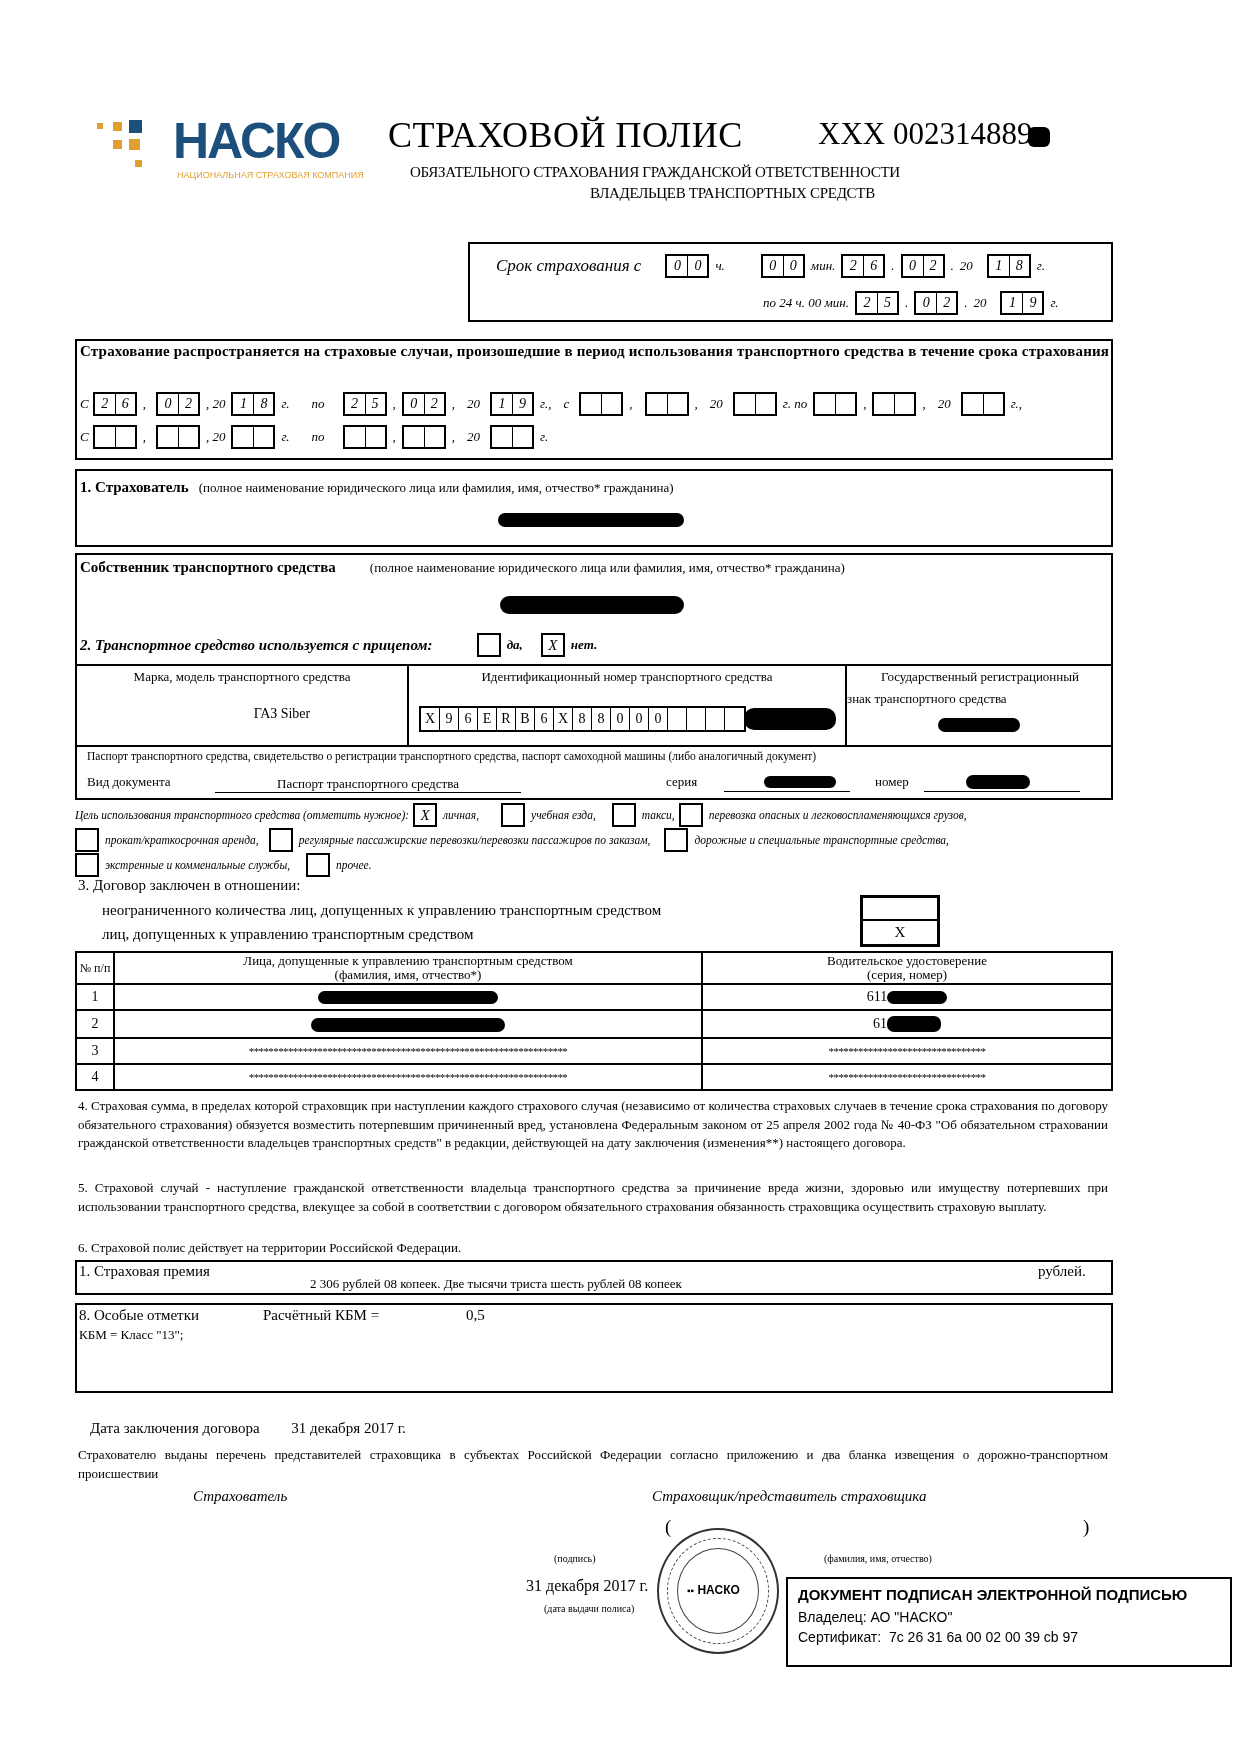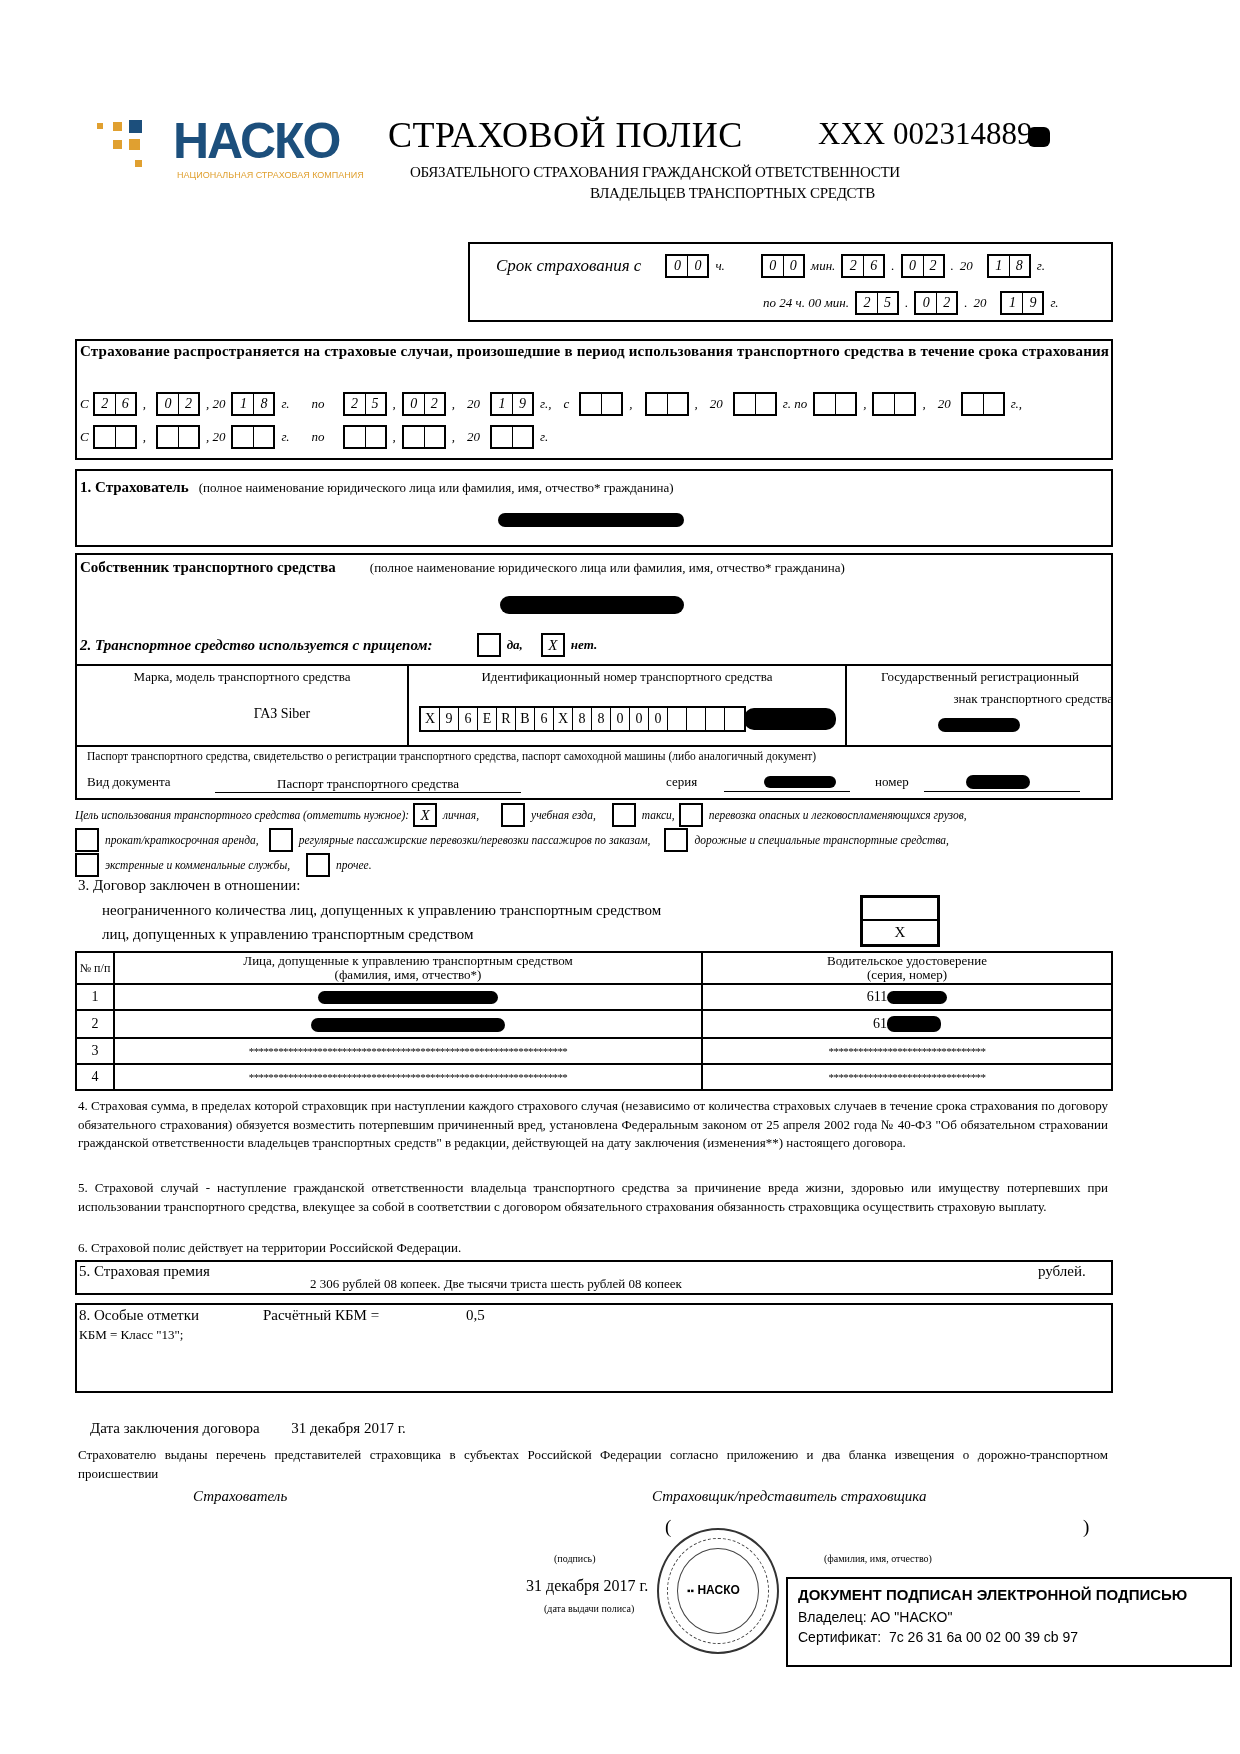--- a/index.html
+++ b/index.html
@@ -257,21 +257,21 @@
       <span>0</span>
       <span></span>
       <span></span>
       <span></span>
       <span></span>
     </div>
 </div>
 <div class="redact" style="left:744px;top:708px;width:92px;height:22px;"></div>
 
 <div class="abs t13" style="left:847px;top:669px;width:266px;text-align:center;">Государственный регистрационный</div>
-<div class="abs t13" style="left:847px;top:691px;width:266px;text-align:right;">знак транспортного средства</div>
+<div class="abs t13" style="left:847px;top:691px;width:266px;text-align:left;">знак транспортного средства</div>
 <div class="redact" style="left:938px;top:718px;width:82px;height:14px;"></div>
 
 <div class="abs" style="left:87px;top:750px;font-size:11.5px;white-space:nowrap;">Паспорт транспортного средства, свидетельство о регистрации транспортного средства, паспорт самоходной машины (либо аналогичный документ)</div>
 <div class="abs t13" style="left:87px;top:774px;">Вид документа</div>
 <div class="abs underline" style="left:215px;top:774px;width:306px;">
   <span class="t13">Паспорт транспортного средства</span>
 </div>
 <div class="abs t13" style="left:666px;top:774px;">серия</div>
 <div class="abs underline" style="left:724px;top:774px;width:126px;height:18px;"></div>
 <div class="redact" style="left:764px;top:776px;width:72px;height:12px;"></div>
@@ -347,21 +347,21 @@
     <td style="font-size:11px;letter-spacing:-0.6px;">********************************</td>
   </tr>
 </tbody>
   </table>
 
 <div class="abs" style="left:78px;top:1097px;width:1030px;font-size:13px;line-height:18.5px;text-align:justify;">4. Страховая сумма, в пределах которой страховщик при наступлении каждого страхового случая (независимо от количества страховых случаев в течение срока страхования по договору обязательного страхования) обязуется возместить потерпевшим причиненный вред, установлена Федеральным законом от 25 апреля 2002 года № 40-ФЗ "Об обязательном страховании гражданской ответственности владельцев транспортных средств" в редакции, действующей на дату заключения (изменения**) настоящего договора.</div>
 <div class="abs" style="left:78px;top:1179px;width:1030px;font-size:13px;line-height:18.5px;text-align:justify;">5. Страховой случай - наступление гражданской ответственности владельца транспортного средства за причинение вреда жизни, здоровью или имуществу потерпевших при использовании транспортного средства, влекущее за собой в соответствии с договором обязательного страхования обязанность страховщика осуществить страховую выплату.</div>
 <div class="abs" style="left:78px;top:1240px;font-size:13px;">6. Страховой полис действует на территории Российской Федерации.</div>
 
 <div class="box" style="left:75px;top:1260px;width:1038px;height:35px;"></div>
-<div class="abs t15" style="left:79px;top:1263px;">5. Страховая премия</div>
+<div class="abs t15" style="left:79px;top:1263px;">1. Страховая премия</div>
 <div class="abs t13" style="left:310px;top:1276px;white-space:nowrap;">2 306 рублей 08 копеек. Две тысячи триста шесть рублей 08 копеек</div>
 <div class="abs t15" style="left:1038px;top:1263px;">рублей.</div>
 
 <div class="box" style="left:75px;top:1303px;width:1038px;height:90px;"></div>
 <div class="abs t15" style="left:79px;top:1307px;">8. Особые отметки</div>
 <div class="abs t15" style="left:263px;top:1307px;">Расчётный КБМ =</div>
 <div class="abs t15" style="left:466px;top:1307px;">0,5</div>
 <div class="abs t13" style="left:79px;top:1327px;">КБМ = Класс "13";</div>
 
 <div class="abs" style="left:90px;top:1420px;white-space:nowrap;font-size:15px;">

